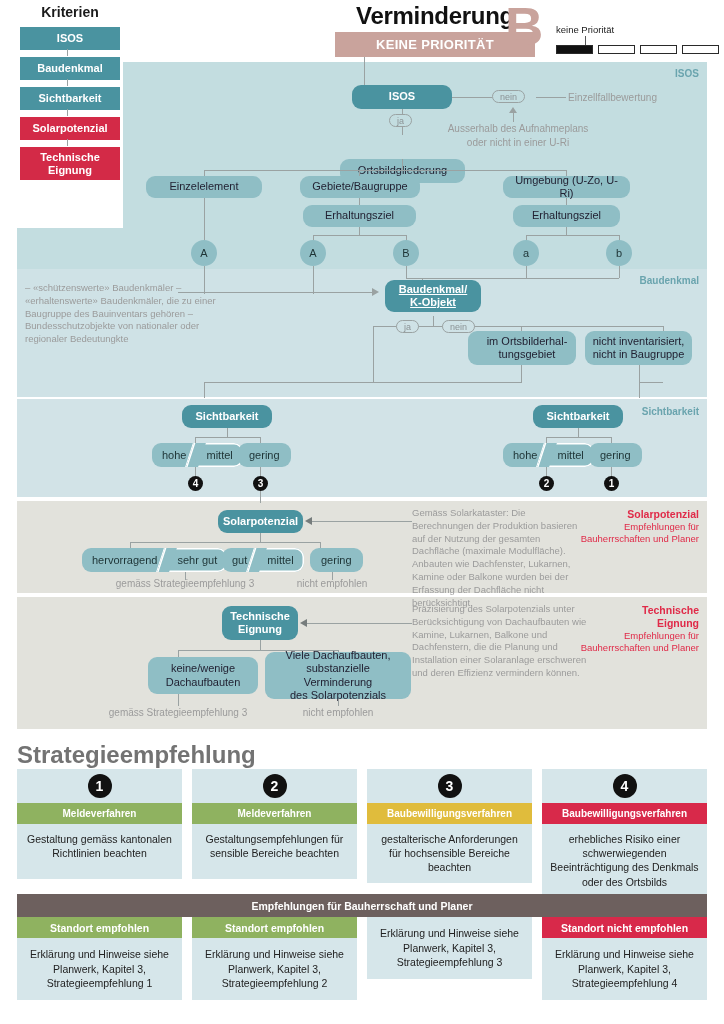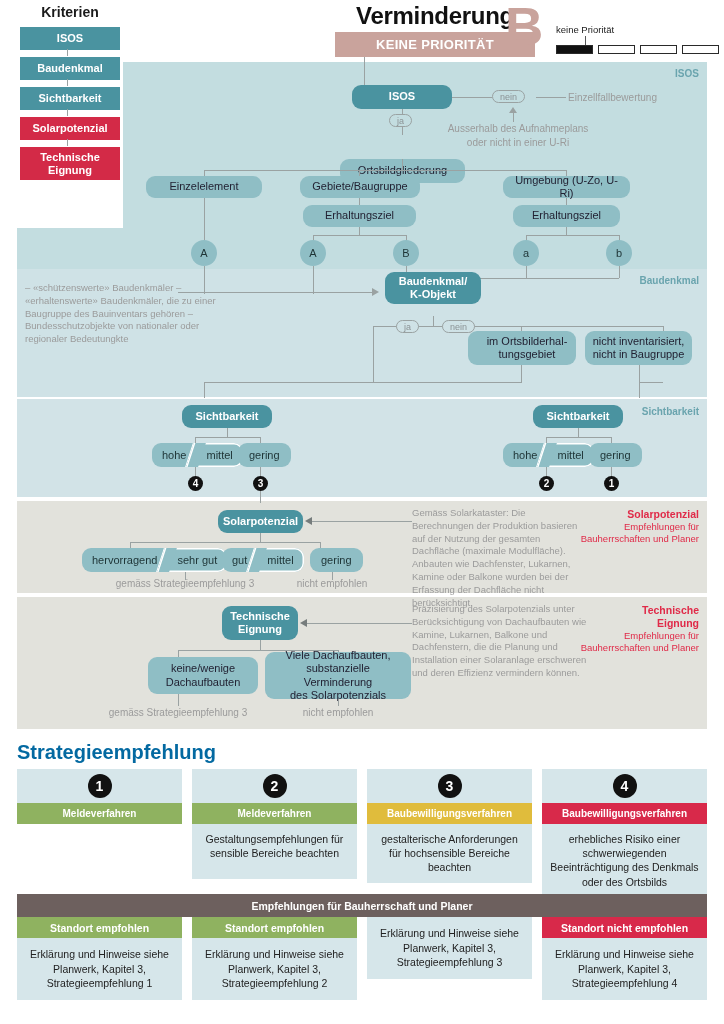--- a/index.html
+++ b/index.html
@@ -87,21 +87,21 @@
   .band { position:absolute; left:17px; width:690px; }
   #band-isos       { top:62px;  height:243px; background:#c3dde0; }
   #band-baudenkmal { top:269px; height:128px; background:#cfe2e6; }
   #band-sicht      { top:399px; height:98px;  background:#d2e3e7; }
   #band-solar      { top:501px; height:92px;  background:#e2e2dc; }
   #band-technisch  { top:597px; height:132px; background:#e2e2dc; }
 
   #kriterien-white { position:absolute; left:17px; top:30px; width:106px; height:198px; background:#ffffff; }
 
   
-  #strategy-title { position:absolute; left:17px; top:741px; font-size:20px; font-weight:bold; color:#0369a1; }
+  #strategy-title { position:absolute; left:17px; top:741px; font-size:24px; font-weight:bold; color:#737373; }
   #strategy-grid { position:absolute; left:17px; top:769px; width:690px; }
   .col { position:absolute; width:165px; }
   .cell-num { background:#d6e6ea; height:34px; position:relative; }
   .num-circle {
     position:absolute; left:50%; top:5px; transform:translateX(-50%);
     width:24px; height:24px; border-radius:50%; background:#111; color:#fff;
     font-size:14px; font-weight:bold; display:flex; align-items:center; justify-content:center;
   }
   .cell-proc {
     height:21px; display:flex; align-items:center; justify-content:center;
@@ -226,21 +226,21 @@
 Baugruppe des Bauinventars gehören
 – Bundesschutzobjekte von nationaler oder
 regionaler Bedeutungkte</div>
 
 <div class="line hline" style="left:178px; top:292px; width:195px;"></div>
 <div style="position:absolute; left:372px; top:288px; width:0;height:0;border-top:4px solid transparent;border-bottom:4px solid transparent;border-left:7px solid #9aa2a2;"></div>
 
 <div class="line hline" style="left:406px; top:278px; width:213px;"></div>
 <div class="line vline" style="left:422px; top:278px; height:9px;"></div>
 
-<div class="pill dark" style="left:385px; top:272px; width:96px; height:32px; white-space:pre-line;">Baudenkmal/
+<div class="pill dark" style="left:385px; top:280px; width:96px; height:32px; white-space:pre-line;text-decoration:underline;">Baudenkmal/
 K-Objekt</div>
 
 <div class="line vline" style="left:433px; top:316px; height:10px;"></div>
 <div class="line hline" style="left:373px; top:326px; width:290px;"></div>
 <div class="jn" style="left:396px; top:320px;">ja</div>
 <div class="jn" style="left:442px; top:320px;">nein</div>
 
 <div class="line vline" style="left:373px; top:326px; height:56px;"></div>
 <div class="line hline" style="left:204px; top:382px; width:170px;"></div>
 <div class="line vline" style="left:204px; top:382px; height:16px;"></div>
@@ -386,20 +386,21 @@
 </div>
 
 <div id="strategy-title">Strategieempfehlung</div>
 
 <div id="strategy-grid">
   <div class="col" style="left:0px;">
     <div class="cell-num">
       <div class="num-circle">1</div>
     </div>
     <div class="cell-proc" style="background: rgb(143, 178, 96);">Meldeverfahren</div>
+    <div class="cell-text">Gestaltung gemäss kantonalen Richtlinien beachten</div>
   </div>
   <div class="col" style="left:175px;">
     <div class="cell-num">
       <div class="num-circle">2</div>
     </div>
     <div class="cell-proc" style="background: rgb(143, 178, 96);">Meldeverfahren</div>
     <div class="cell-text">Gestaltungsempfehlungen für sensible Bereiche beachten</div>
   </div>
   <div class="col" style="left:350px;">
     <div class="cell-num">

